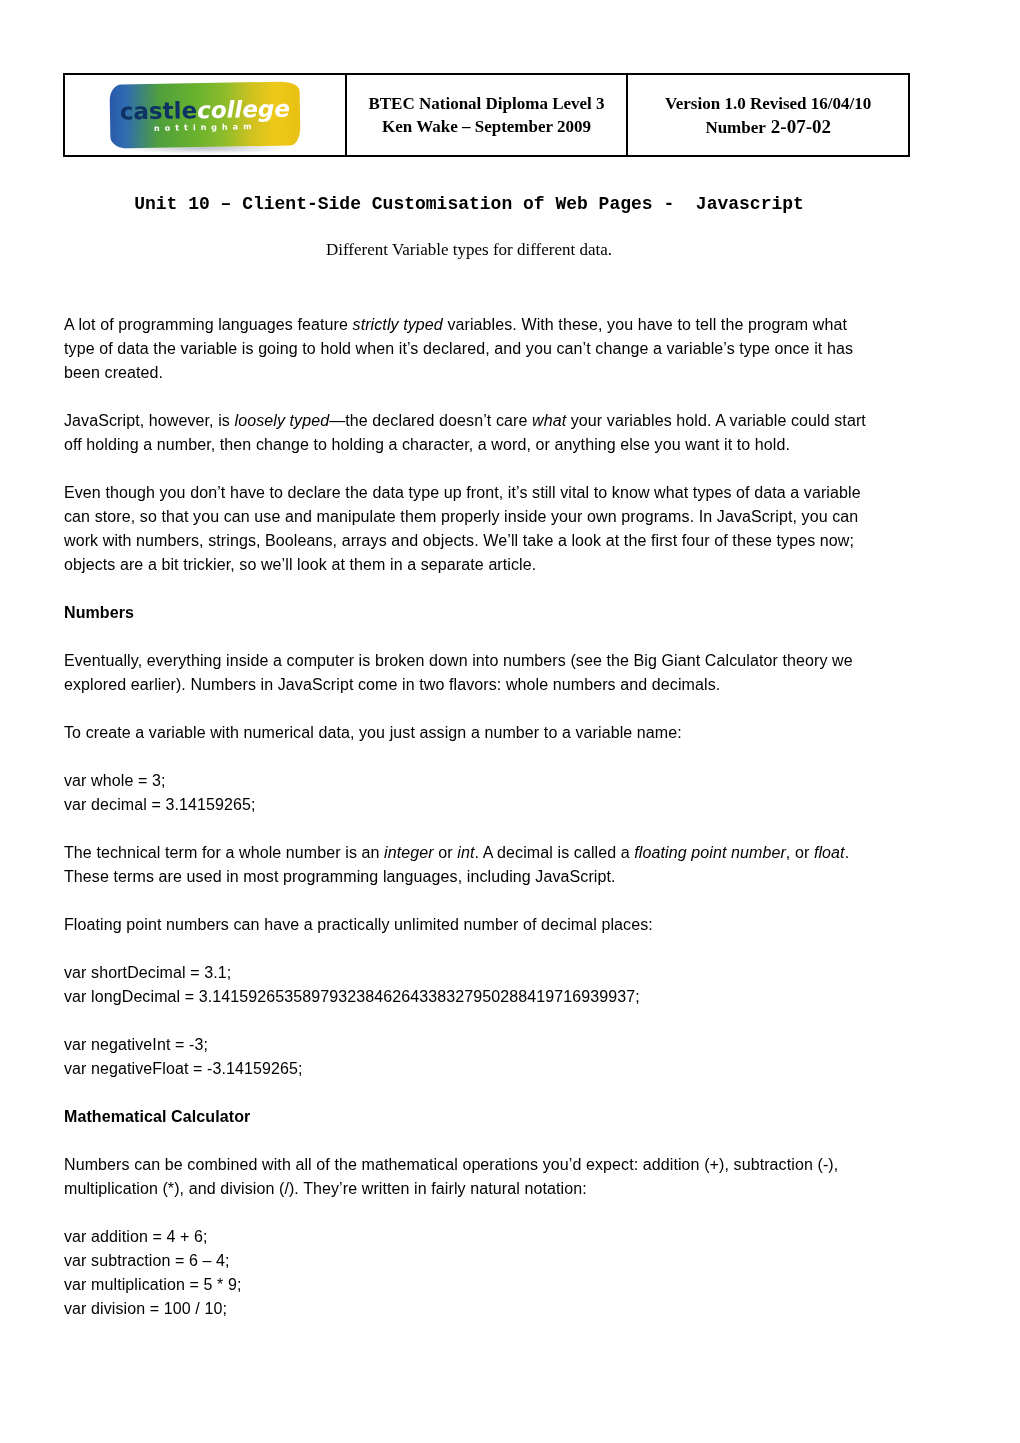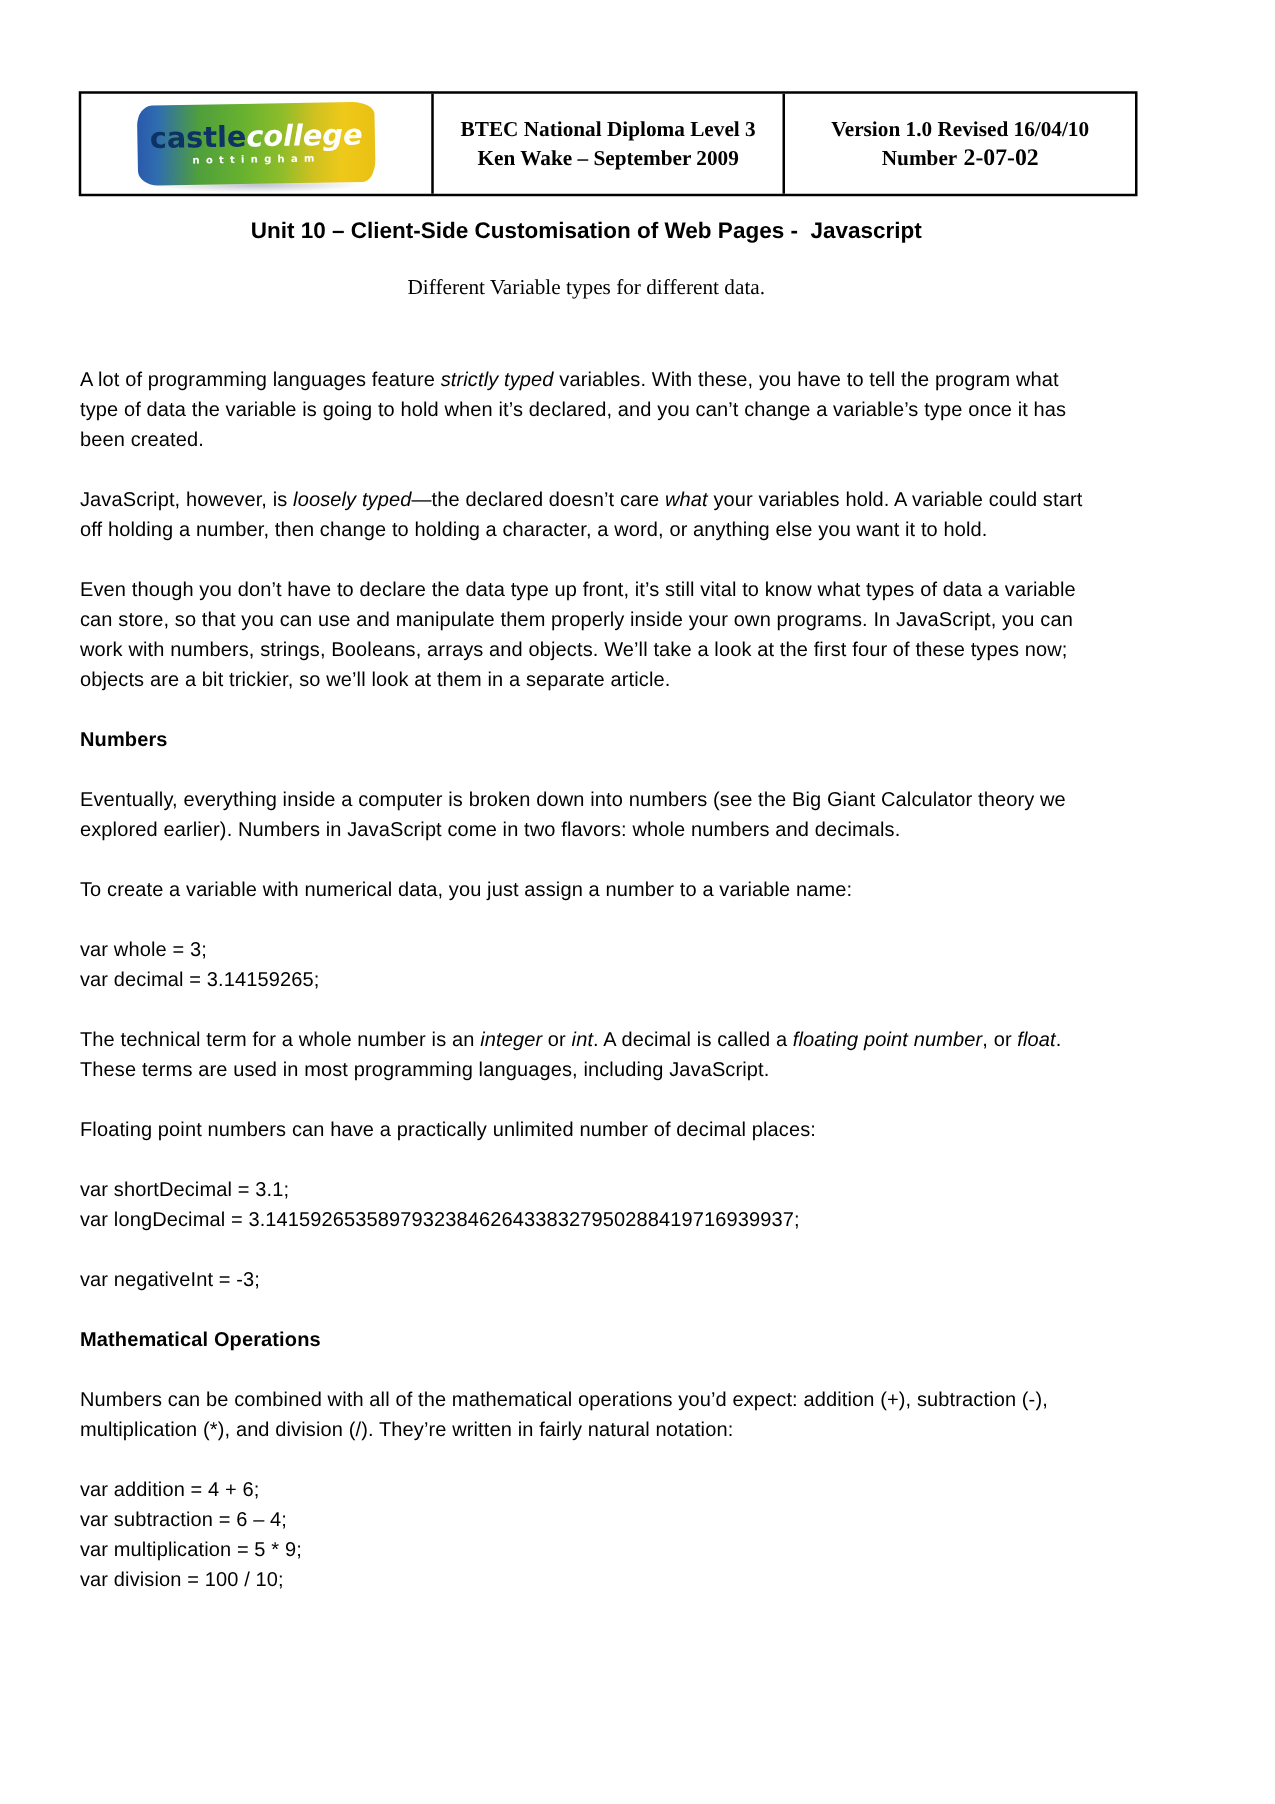--- a/index.html
+++ b/index.html
@@ -49,23 +49,23 @@
   }
   .logo-word{font-family:"DejaVu Sans",sans-serif;font-size:23px;line-height:23px;font-weight:normal;}
   .lw-bold{font-weight:bold;color:#0e3264;}
   .lw-it{font-style:italic;color:#ffffff;font-weight:600;}
   .logo-sub{
     font-family:"DejaVu Sans",sans-serif;
     color:#ffffff;font-size:8px;line-height:9px;letter-spacing:5px;margin-top:1px;
   }
   
   .doc-title{
-    margin-top:16px;
+    margin-top:36px;
     text-align:center;
-    font-family:Liberation Sans, sans-serif;
+    font-family:Liberation Mono, monospace;
     font-weight:bold;font-size:18px;line-height:22px;
     white-space:pre-wrap;
   }
   .doc-subtitle{
     margin-top:24px;
     text-align:center;
     font-family:"Liberation Serif",serif;
     font-weight:normal;font-size:17px;line-height:22px;
   }
   
@@ -128,23 +128,24 @@
     <div class="para"><span>Floating point numbers can have a practically unlimited number of decimal places:</span></div>
 
     <div class="code-block">
         <div class="code-line">var shortDecimal = 3.1;</div>
         <div class="code-line">var longDecimal = 3.14159265358979323846264338327950288419716939937;</div>
       </div>
 
 
     <div class="code-block">
         <div class="code-line">var negativeInt = -3;</div>
+        <div class="code-line">var negativeFloat = -3.14159265;</div>
       </div>
 
-    <div class="section-heading">Mathematical Operations</div>
+    <div class="section-heading">Mathematical Calculator</div>
 
     <div class="para"><span>Numbers can be combined with all of the mathematical operations you’d expect: addition (+), subtraction (-), multiplication (*), and division (/). They’re written in fairly natural notation:</span></div>
 
     <div class="code-block">
         <div class="code-line">var addition = 4 + 6;</div>
         <div class="code-line">var subtraction = 6 – 4;</div>
         <div class="code-line">var multiplication = 5 * 9;</div>
         <div class="code-line">var division = 100 / 10;</div>
       </div>
 

